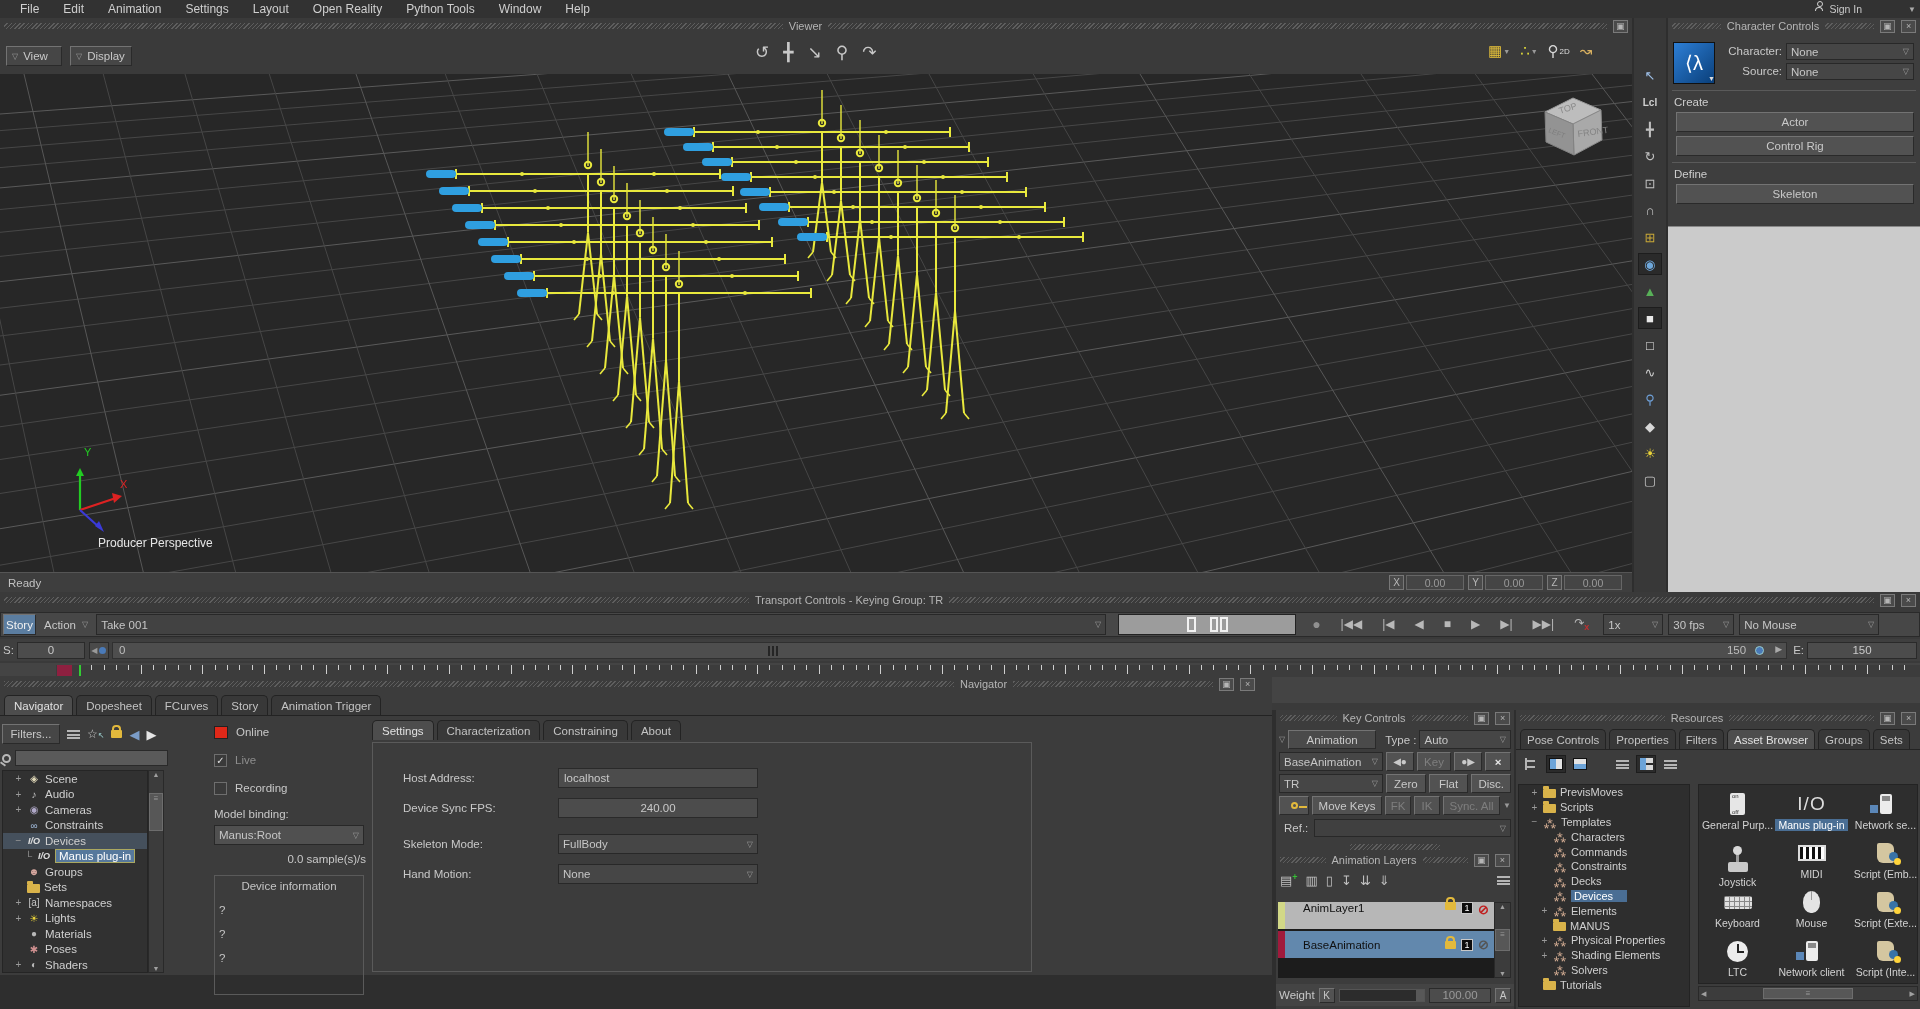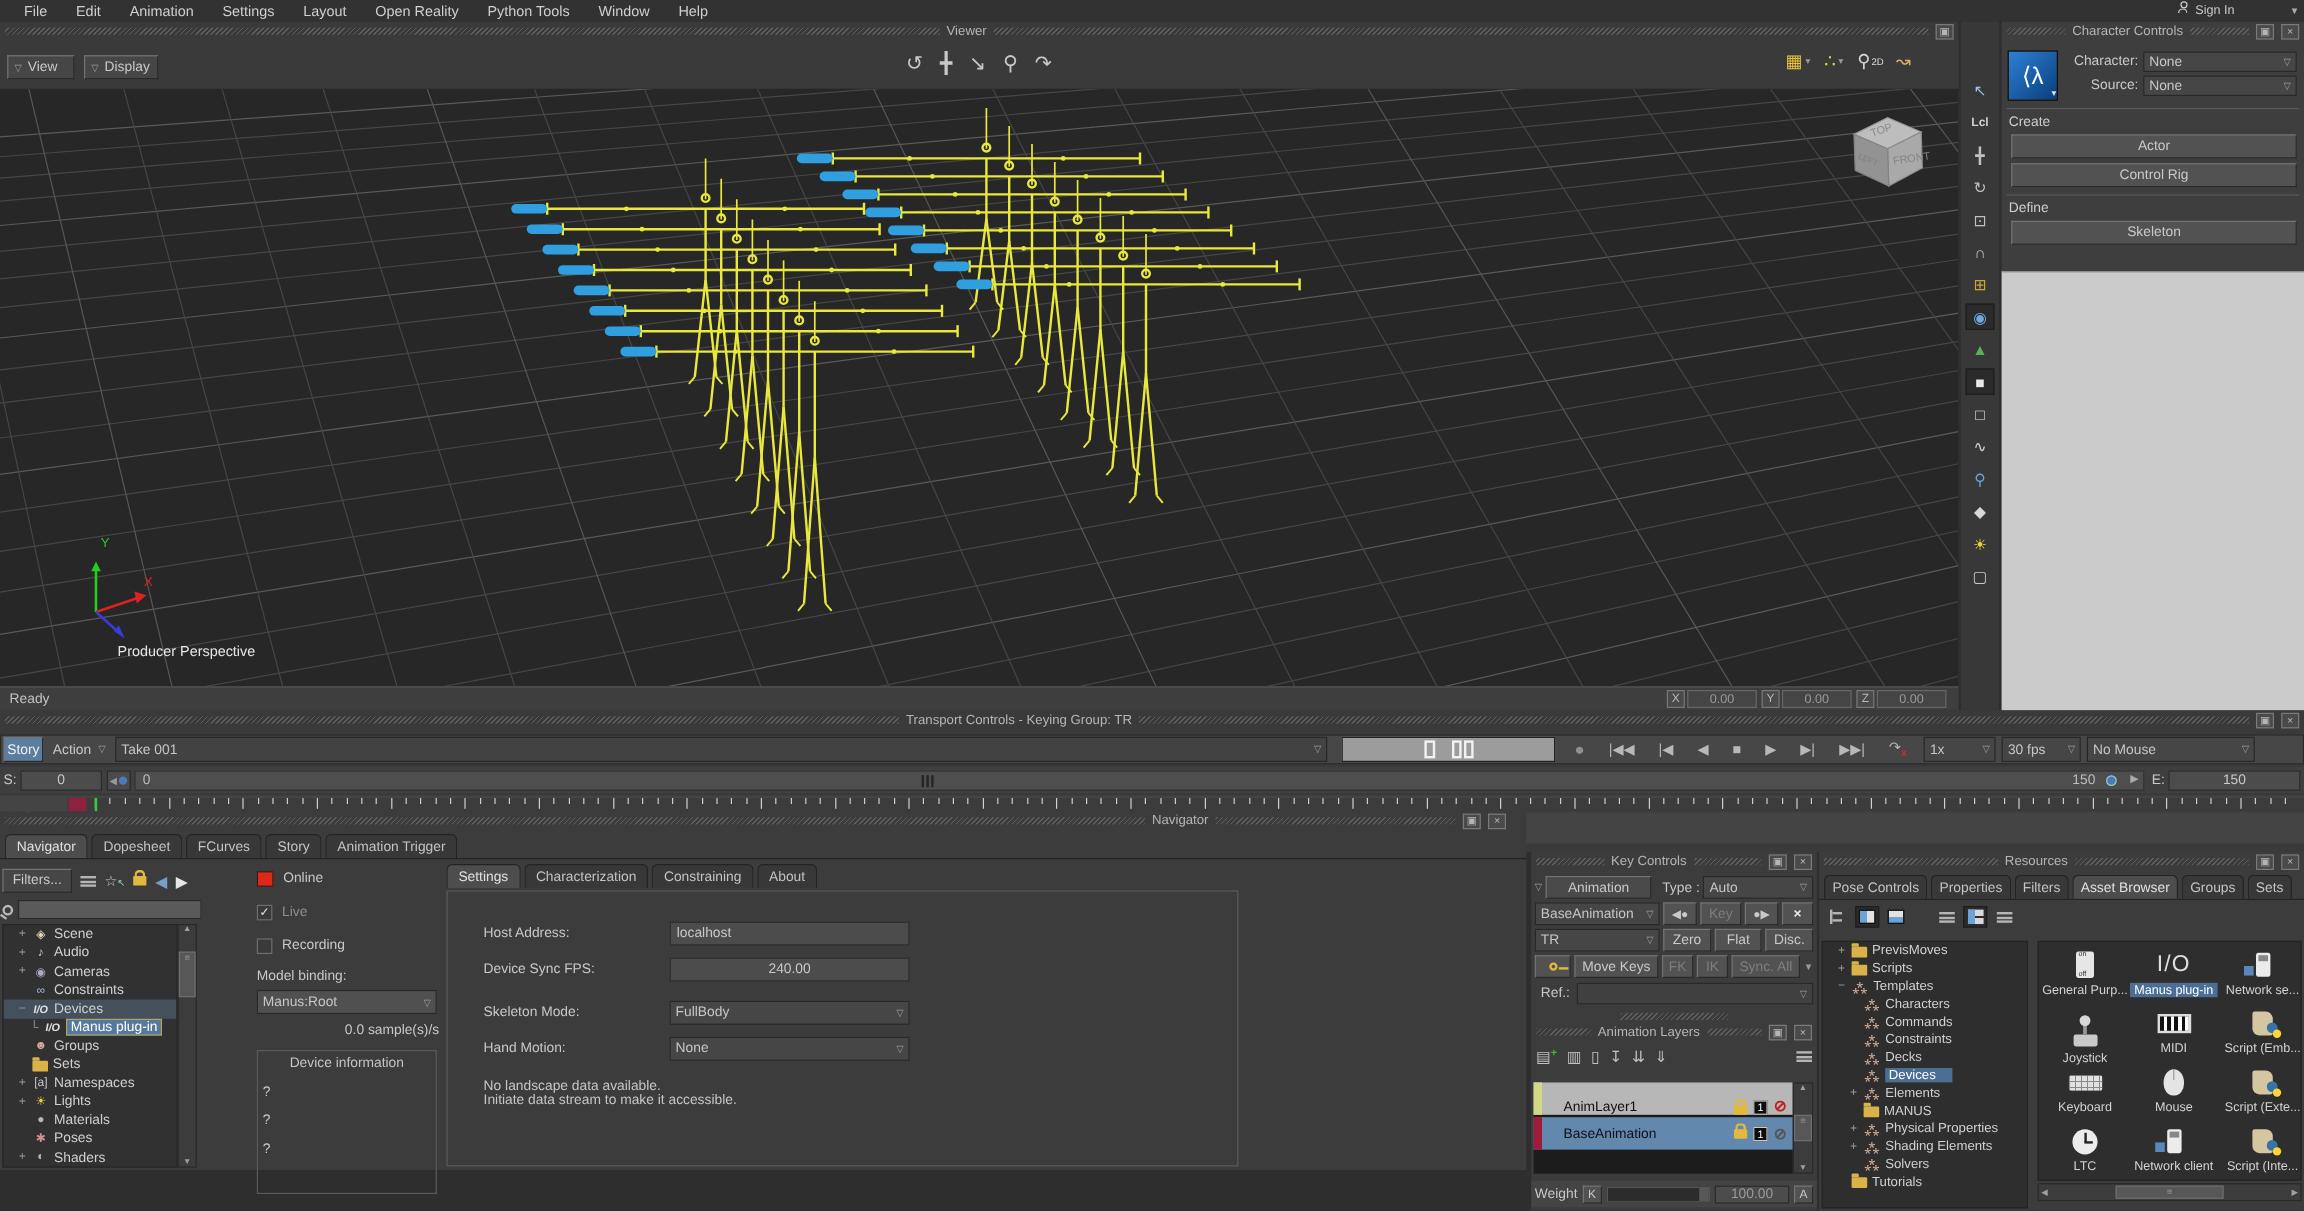--- a/index.html
+++ b/index.html
@@ -983,24 +983,20 @@
           </div>
         </div>
         <div style="display: flex; align-items: center; height: 22px; margin-top: 8px;">
           <span style="width: 155px;">Hand Motion:</span>
           <div class="dd" style="width: 200px; height: 20px;">
             <span>None</span>
             <span style="margin-left: auto; font-size: 8px; color: rgb(153, 153, 153); padding-left: 4px;">▽</span>
           </div>
         </div>
       </div>
-    <div style="padding:14px 0 0 30px;color:#c6c6c6">
-      <div>No landscape data available.</div>
-      <div>Initiate data stream to make it accessible.</div>
-    </div>
   </div>
 </div>
 
 <div class="abs" id="keyctl-dock" style="left:1276px;top:710px;width:238px;height:299px;background:#3c3c3c">
   <div class="titlebar">
     <div class="dots"></div>
     <span class="title">Key Controls</span>
     <div class="dots"></div>
     <div class="winbtn">▣</div>
     <div class="winbtn">×</div>
@@ -1079,21 +1075,21 @@
   <div id="layers-toolbar" style="display:flex;align-items:center;gap:8px;padding:4px 4px;height:24px">
       <span style="font-size: 13px; color: rgb(192, 192, 192); position: relative;">▤<sup style="color: rgb(53, 192, 53); font-weight: bold; font-size: 9px;">+</sup></span>
       <span style="font-size: 13px; color: rgb(192, 192, 192); position: relative;">▥</span>
       <span style="font-size: 13px; color: rgb(192, 192, 192); position: relative;">▯</span>
       <span style="font-size: 13px; color: rgb(192, 192, 192); position: relative;">↧</span>
       <span style="font-size: 13px; color: rgb(192, 192, 192); position: relative;">⇊</span>
       <span style="font-size: 13px; color: rgb(192, 192, 192); position: relative;">⇓</span>
       <span class="i-hlines" style="margin-left: auto;"></span>
     </div>
   <div class="abs" id="layers-list" style="left:2px;top:192px;width:216px;height:76px;background:#1c1c1c">
-      <div style="display: flex; align-items: flex-end; height: 27px; margin-bottom: 2px; background: rgb(183, 183, 183);">
+      <div style="display: flex; align-items: flex-start; height: 27px; margin-bottom: 2px; background: rgb(183, 183, 183);">
         <span style="width: 7px; height: 27px; background: rgb(210, 216, 135); flex: 0 0 auto;"></span>
         <span style="color: rgb(16, 16, 16); padding-left: 18px; flex: 1 1 0%; font-size: 11.5px;">AnimLayer1</span>
         <span class="i-lock"></span>
         <span class="i-one" style="margin: 0px 5px;">1</span>
         <span style="font-size: 13px; font-weight: bold; color: rgb(192, 32, 32); padding-right: 5px;">⊘</span>
       </div>
       <div style="display: flex; align-items: center; height: 27px; margin-bottom: 2px; background: rgb(98, 136, 173);">
         <span style="width: 7px; height: 27px; background: rgb(160, 26, 60); flex: 0 0 auto;"></span>
         <span style="color: rgb(16, 16, 16); padding-left: 18px; flex: 1 1 0%; font-size: 11.5px;">BaseAnimation</span>
         <span class="i-lock"></span>

